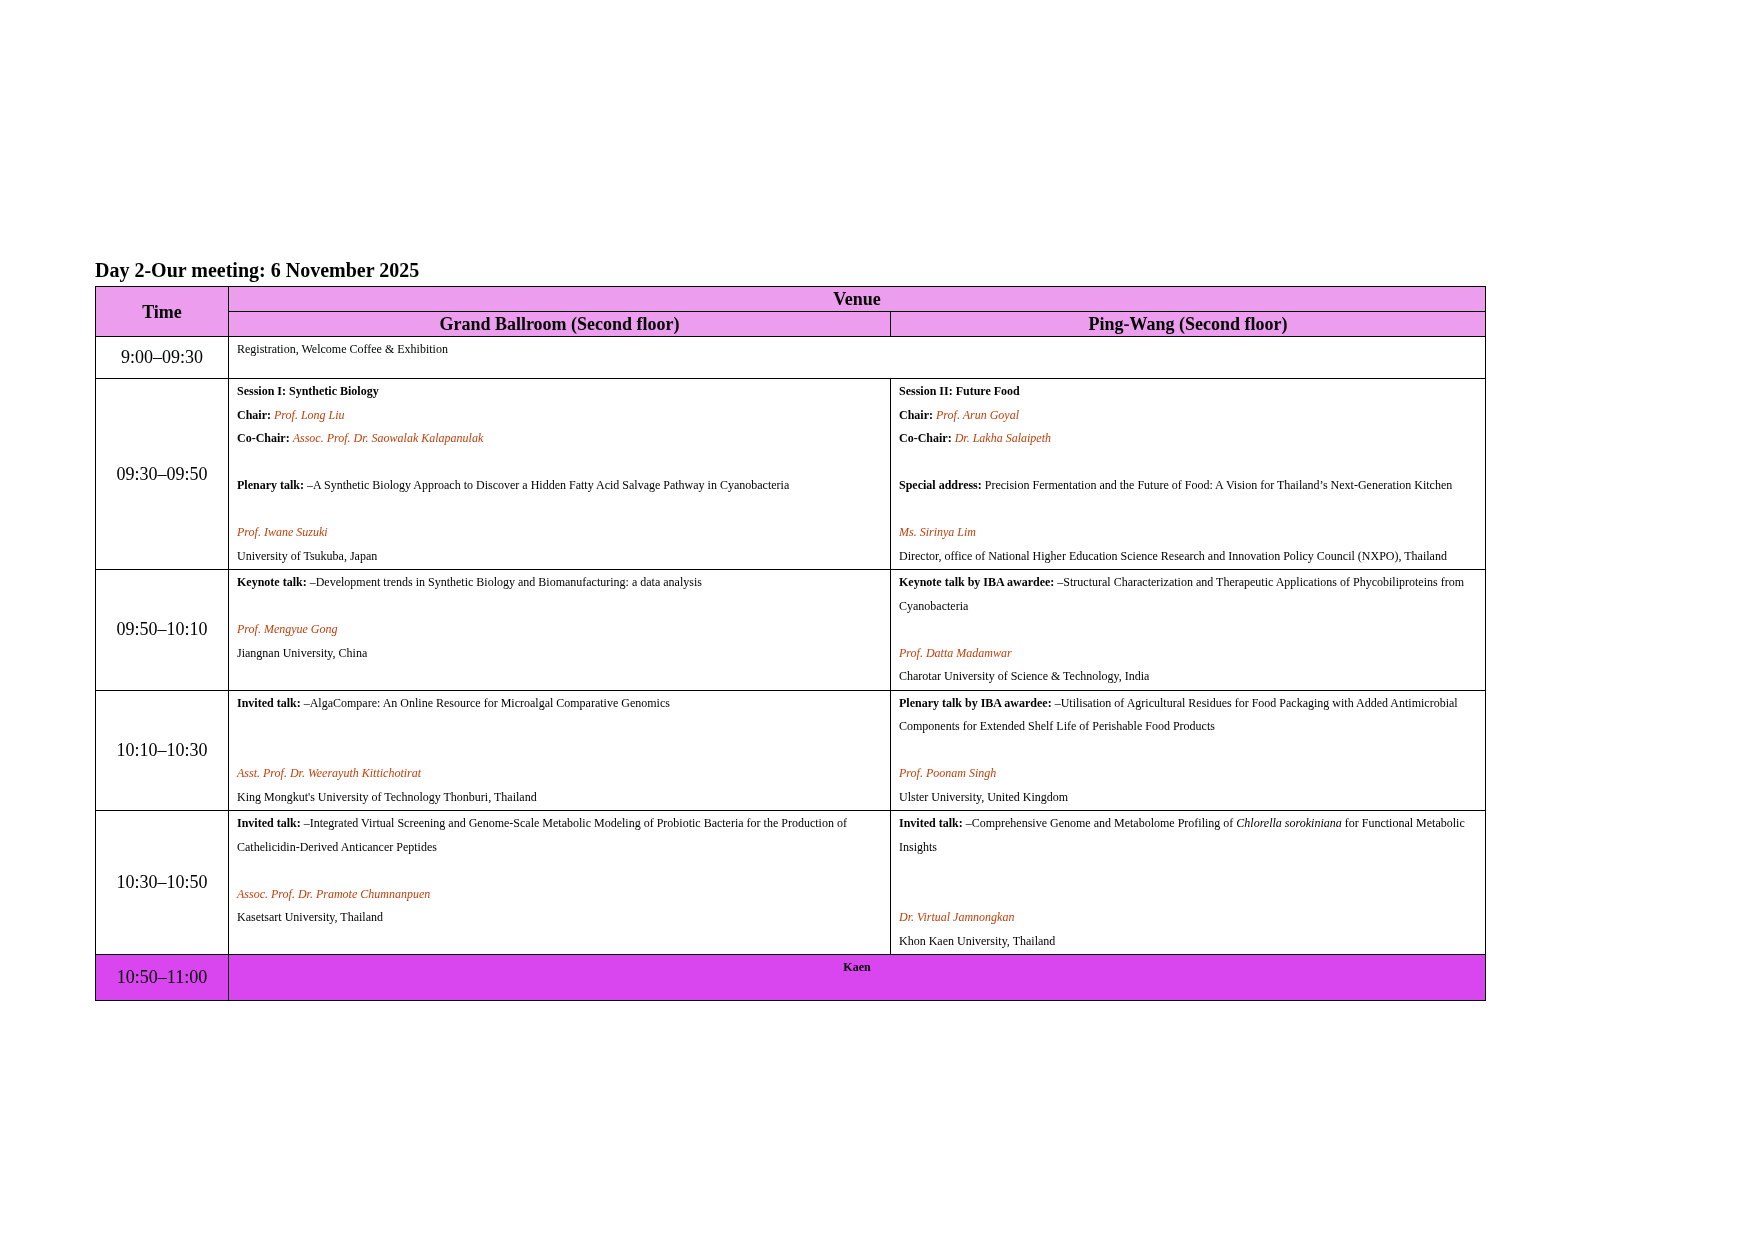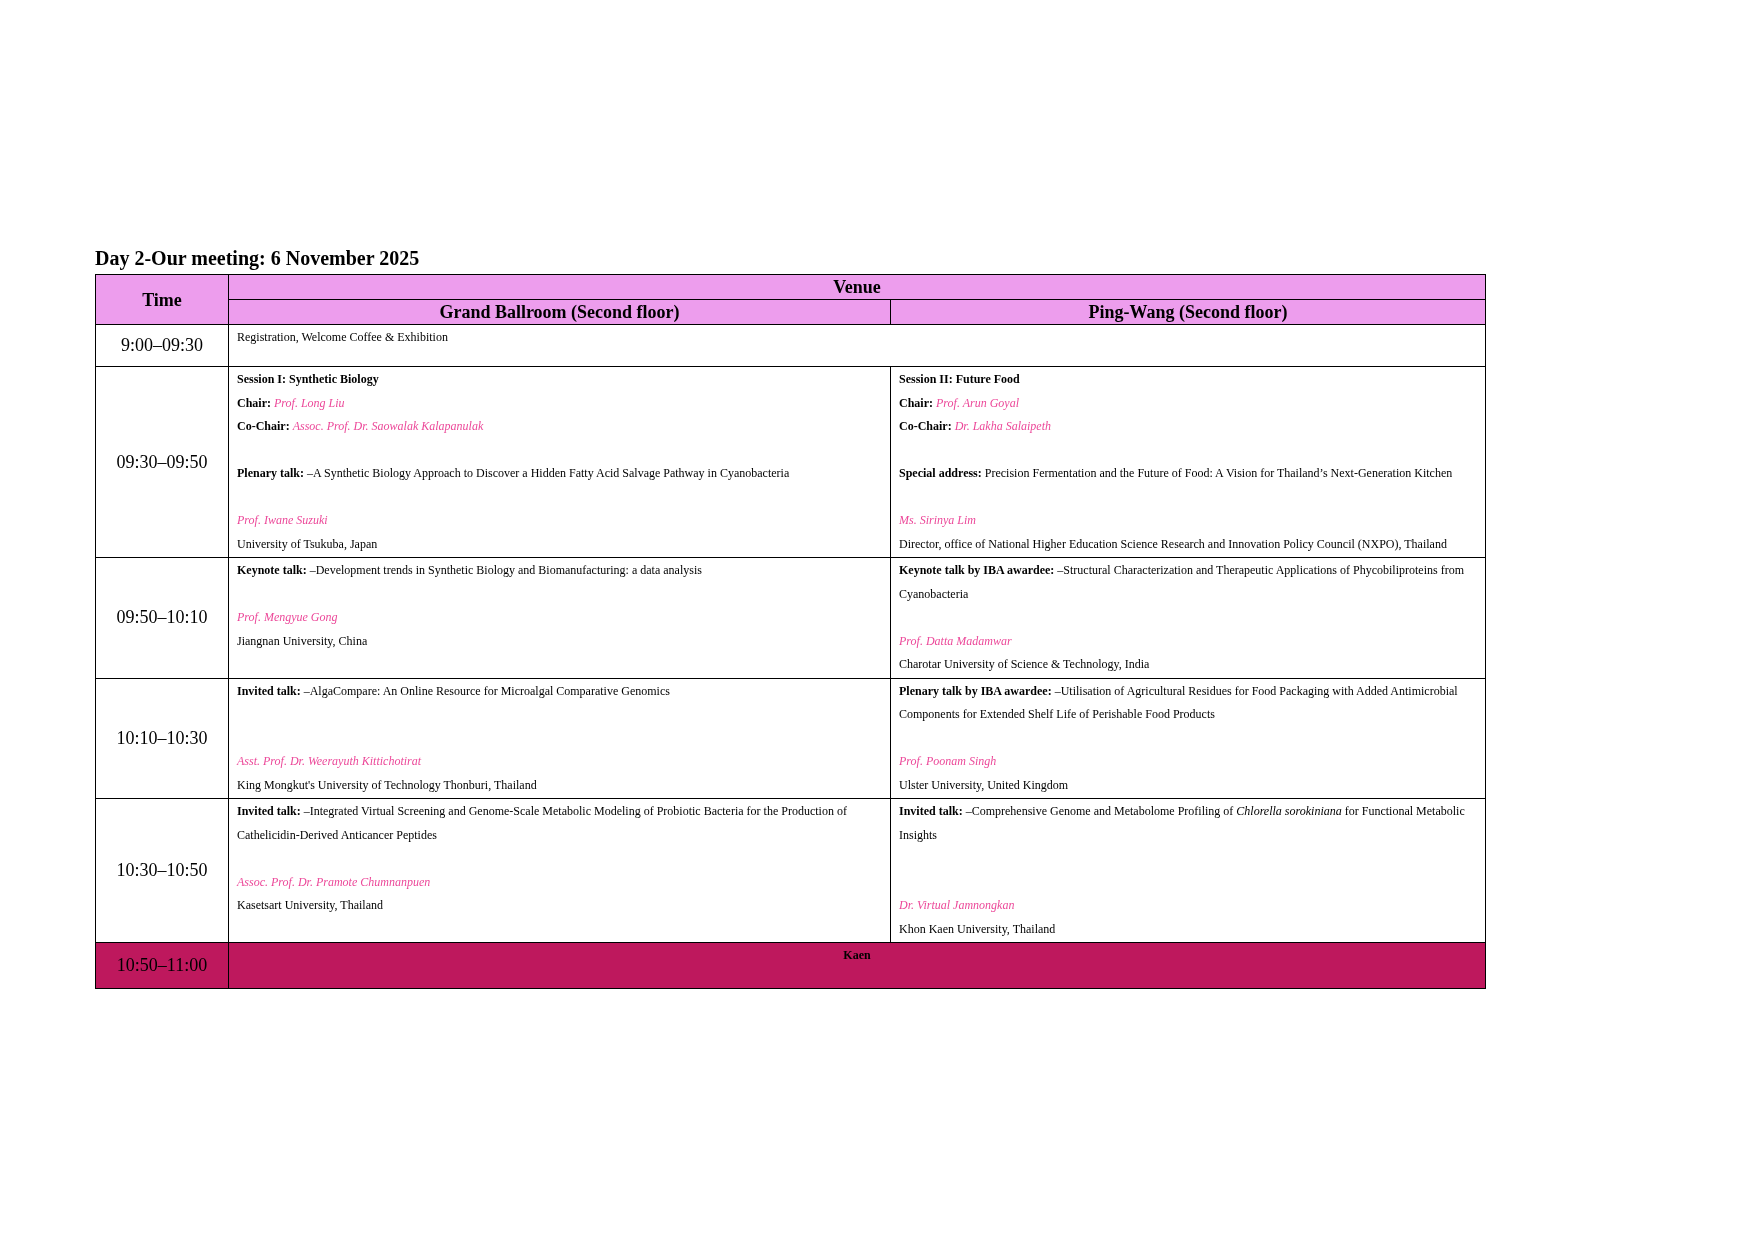--- a/index.html
+++ b/index.html
@@ -1,41 +1,41 @@
 <!DOCTYPE html>
 <html><head>
 <meta charset="utf-8">
 <style>
   html,body{margin:0;padding:0;background:#ffffff;}
   body{
     width:1754px;height:1241px;position:relative;overflow:hidden;
     font-family:"Liberation Serif","DejaVu Serif",serif;color:#000;
   }
-  .page{position:absolute;left:95px;top:247px;width:1392px;}
+  .page{position:absolute;left:95px;top:259px;width:1392px;}
   .doc-title{font-weight:bold;font-size:20px;line-height:22px;margin-bottom:5px;}
   table.schedule{border-collapse:collapse;table-layout:fixed;width:1390px;border-radius:24px;}
   col.time-col{width:133px}
   col.venue1-col{width:662px}
   col.venue2-col{width:595px}
   td{border:1.5px solid #000;overflow:hidden;}
   .hdr-cell{
     background:#ED9DED;text-align:center;font-weight:bold;
     font-size:18px;height:24px;line-height:22px;padding:0;
   }
   .time-cell{
     text-align:center;vertical-align:middle;font-size:18px;padding:10px 2px;
   }
   .content-cell{
     vertical-align:top;padding:1px 8px;font-size:12px;line-height:23.5px;
   }
   .para{min-height:23.5px;}
   .b{font-weight:bold;}
   .i{font-style:italic;}
-  .r{color:#ec4899;}
-  tr.break-row td{background:#be185d;height:25px;}
+  .r{color:#c2410c;}
+  tr.break-row td{background:#d946ef;height:25px;}
   tr.break-row .content-cell{text-align:center;padding:0 8px;line-height:24px;}
 </style>
 </head>
 <body>
 
 <div class="page">
   <div class="doc-title">Day 2-Our meeting: 6 November 2025</div>
   <table class="schedule">
     <colgroup>
       <col class="time-col">

